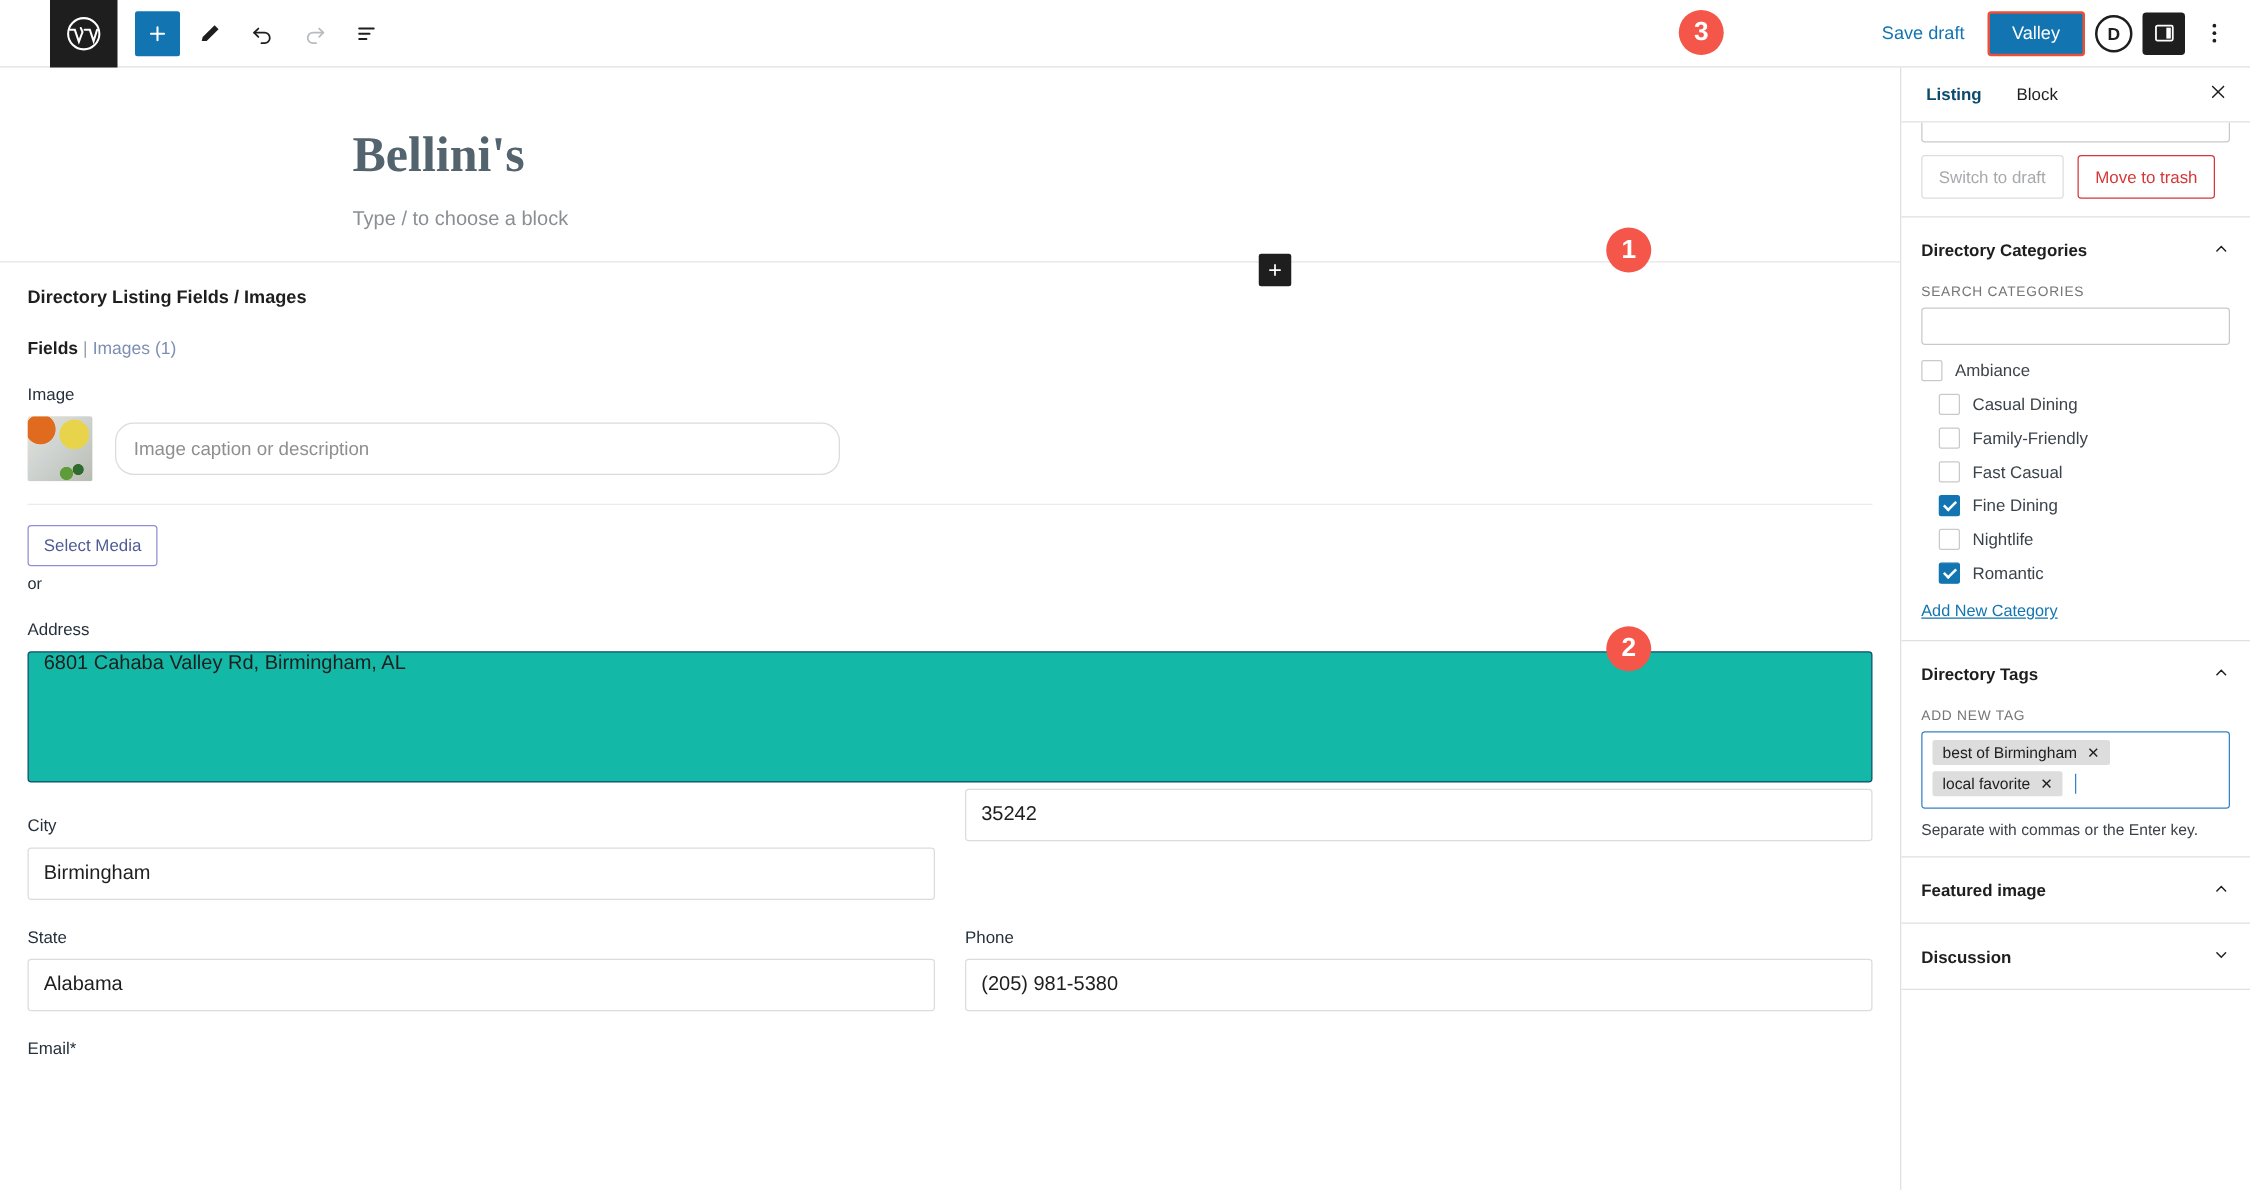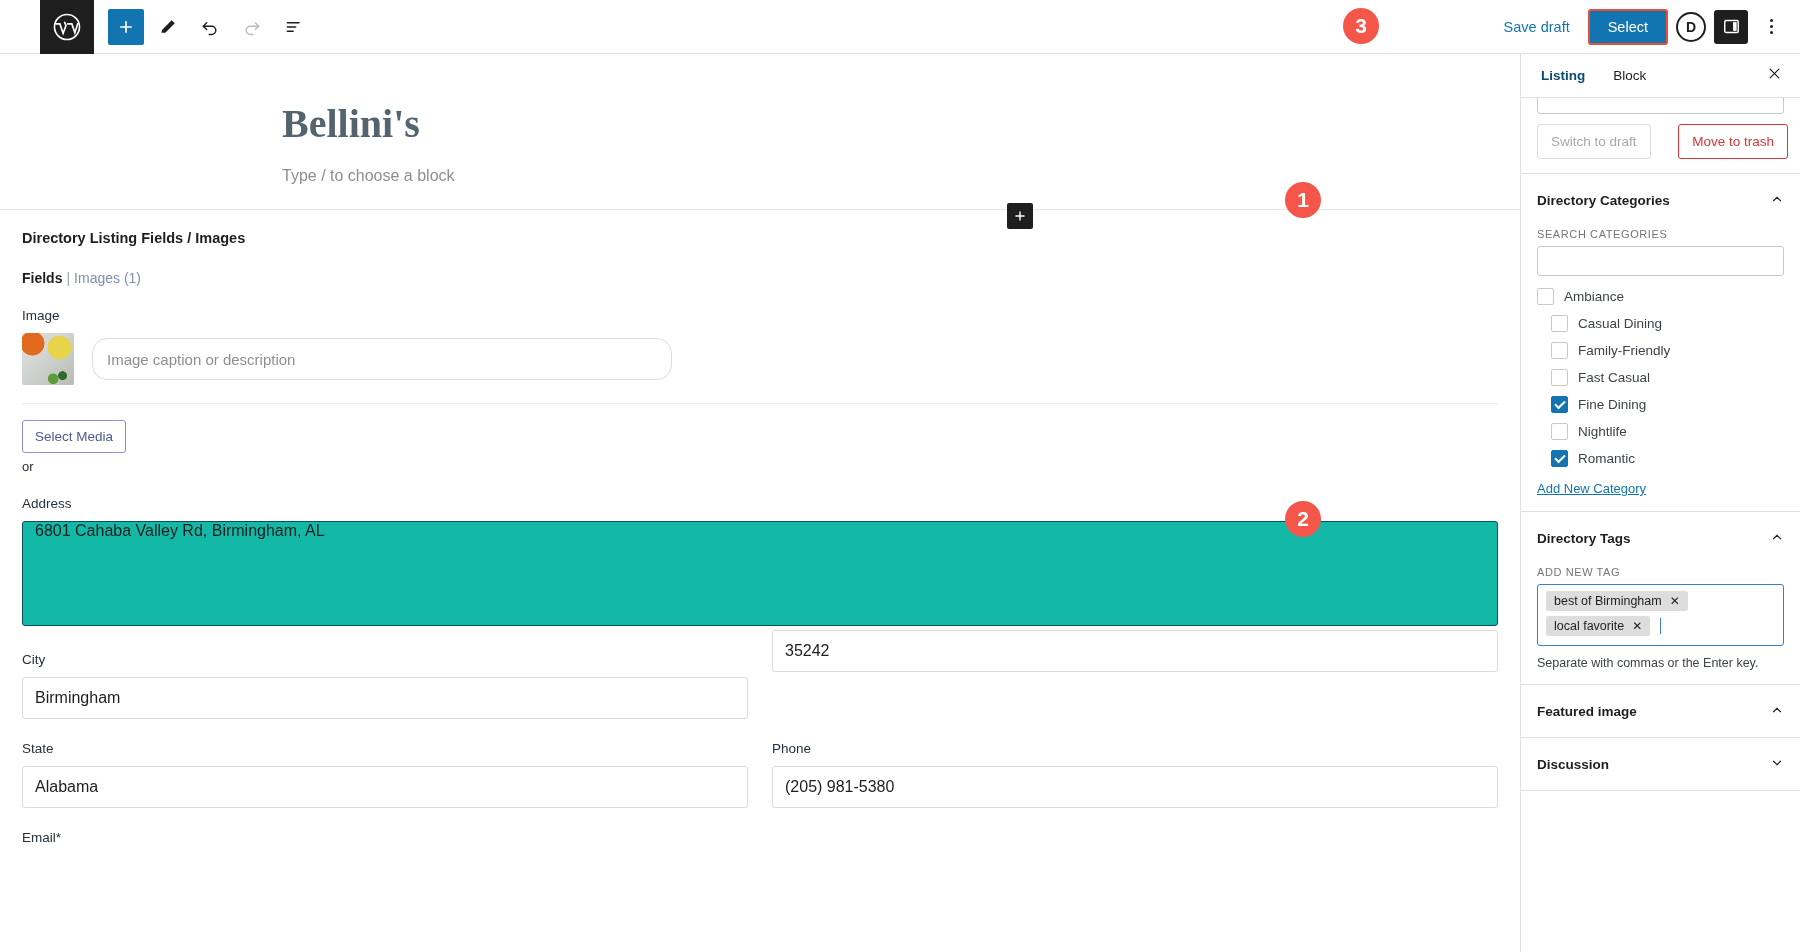--- a/index.html
+++ b/index.html
@@ -131,21 +131,21 @@
   .sb-tab.inactive { font-weight: 400; color: #1e1e1e; }
   .sb-close { margin-left: auto; padding: 0 12px; cursor: pointer; font-size: 17px; color: #1e1e1e; }
 
   .sb-scroll { flex: 1; overflow: hidden; }
   .sb-section { border-bottom: 1px solid #e0e0e0; padding: 14px 16px; }
   .sb-clip-top { padding-top: 0; overflow: hidden; height: 76px; position: relative; }
   .clip-pill {
     position: absolute; left: 16px; right: 16px; top: -18px; height: 34px;
     border: 1px solid #c9c9c9; border-radius: 3px; background: #fff;
   }
-  .btn-row { position: absolute; left: 16px; right: 12px; top: 26px; display: flex; justify-content: space-between; }
+  .btn-row { position: absolute; left: 16px; right: 28px; top: 26px; display: flex; justify-content: space-between; }
   .ghost-btn {
     border: 1px solid #ddd; background: #fff; color: #a7aaad; font-size: 13.5px;
     padding: 9px 13px; border-radius: 3px; cursor: pointer; font-family: "Liberation Sans", sans-serif;
   }
   .danger-btn {
     border: 1px solid #d63638; background: #fff; color: #d63638; font-size: 13.5px;
     padding: 9px 13px; border-radius: 3px; cursor: pointer; font-family: "Liberation Sans", sans-serif;
   }
 
   .panel-head {
@@ -240,21 +240,21 @@
       </button>
       <button class="tb-btn">
         <svg width="20" height="20" viewBox="0 0 24 24" stroke="#1e1e1e" stroke-width="1.8" stroke-linecap="round">
           <path d="M4 7h14M4 12h10M4 17h7"></path>
         </svg>
       </button>
     </div>
 
     <div class="tb-right">
       <button class="save-draft">Save draft</button>
-      <button class="publish-btn">Select</button>
+      <button class="publish-btn">Valley</button>
       <div class="circle-icon">D</div>
       <div class="sidebar-toggle">
         <svg width="19" height="19" viewBox="0 0 24 24" fill="none" stroke="#fff" stroke-width="1.8">
           <rect x="3.5" y="4.5" width="17" height="15" rx="1.5"></rect>
           <rect x="14" y="6.5" width="4.5" height="11" fill="#fff" stroke="none"></rect>
         </svg>
       </div>
       <div class="kebab">
           <i></i>
           <i></i>

